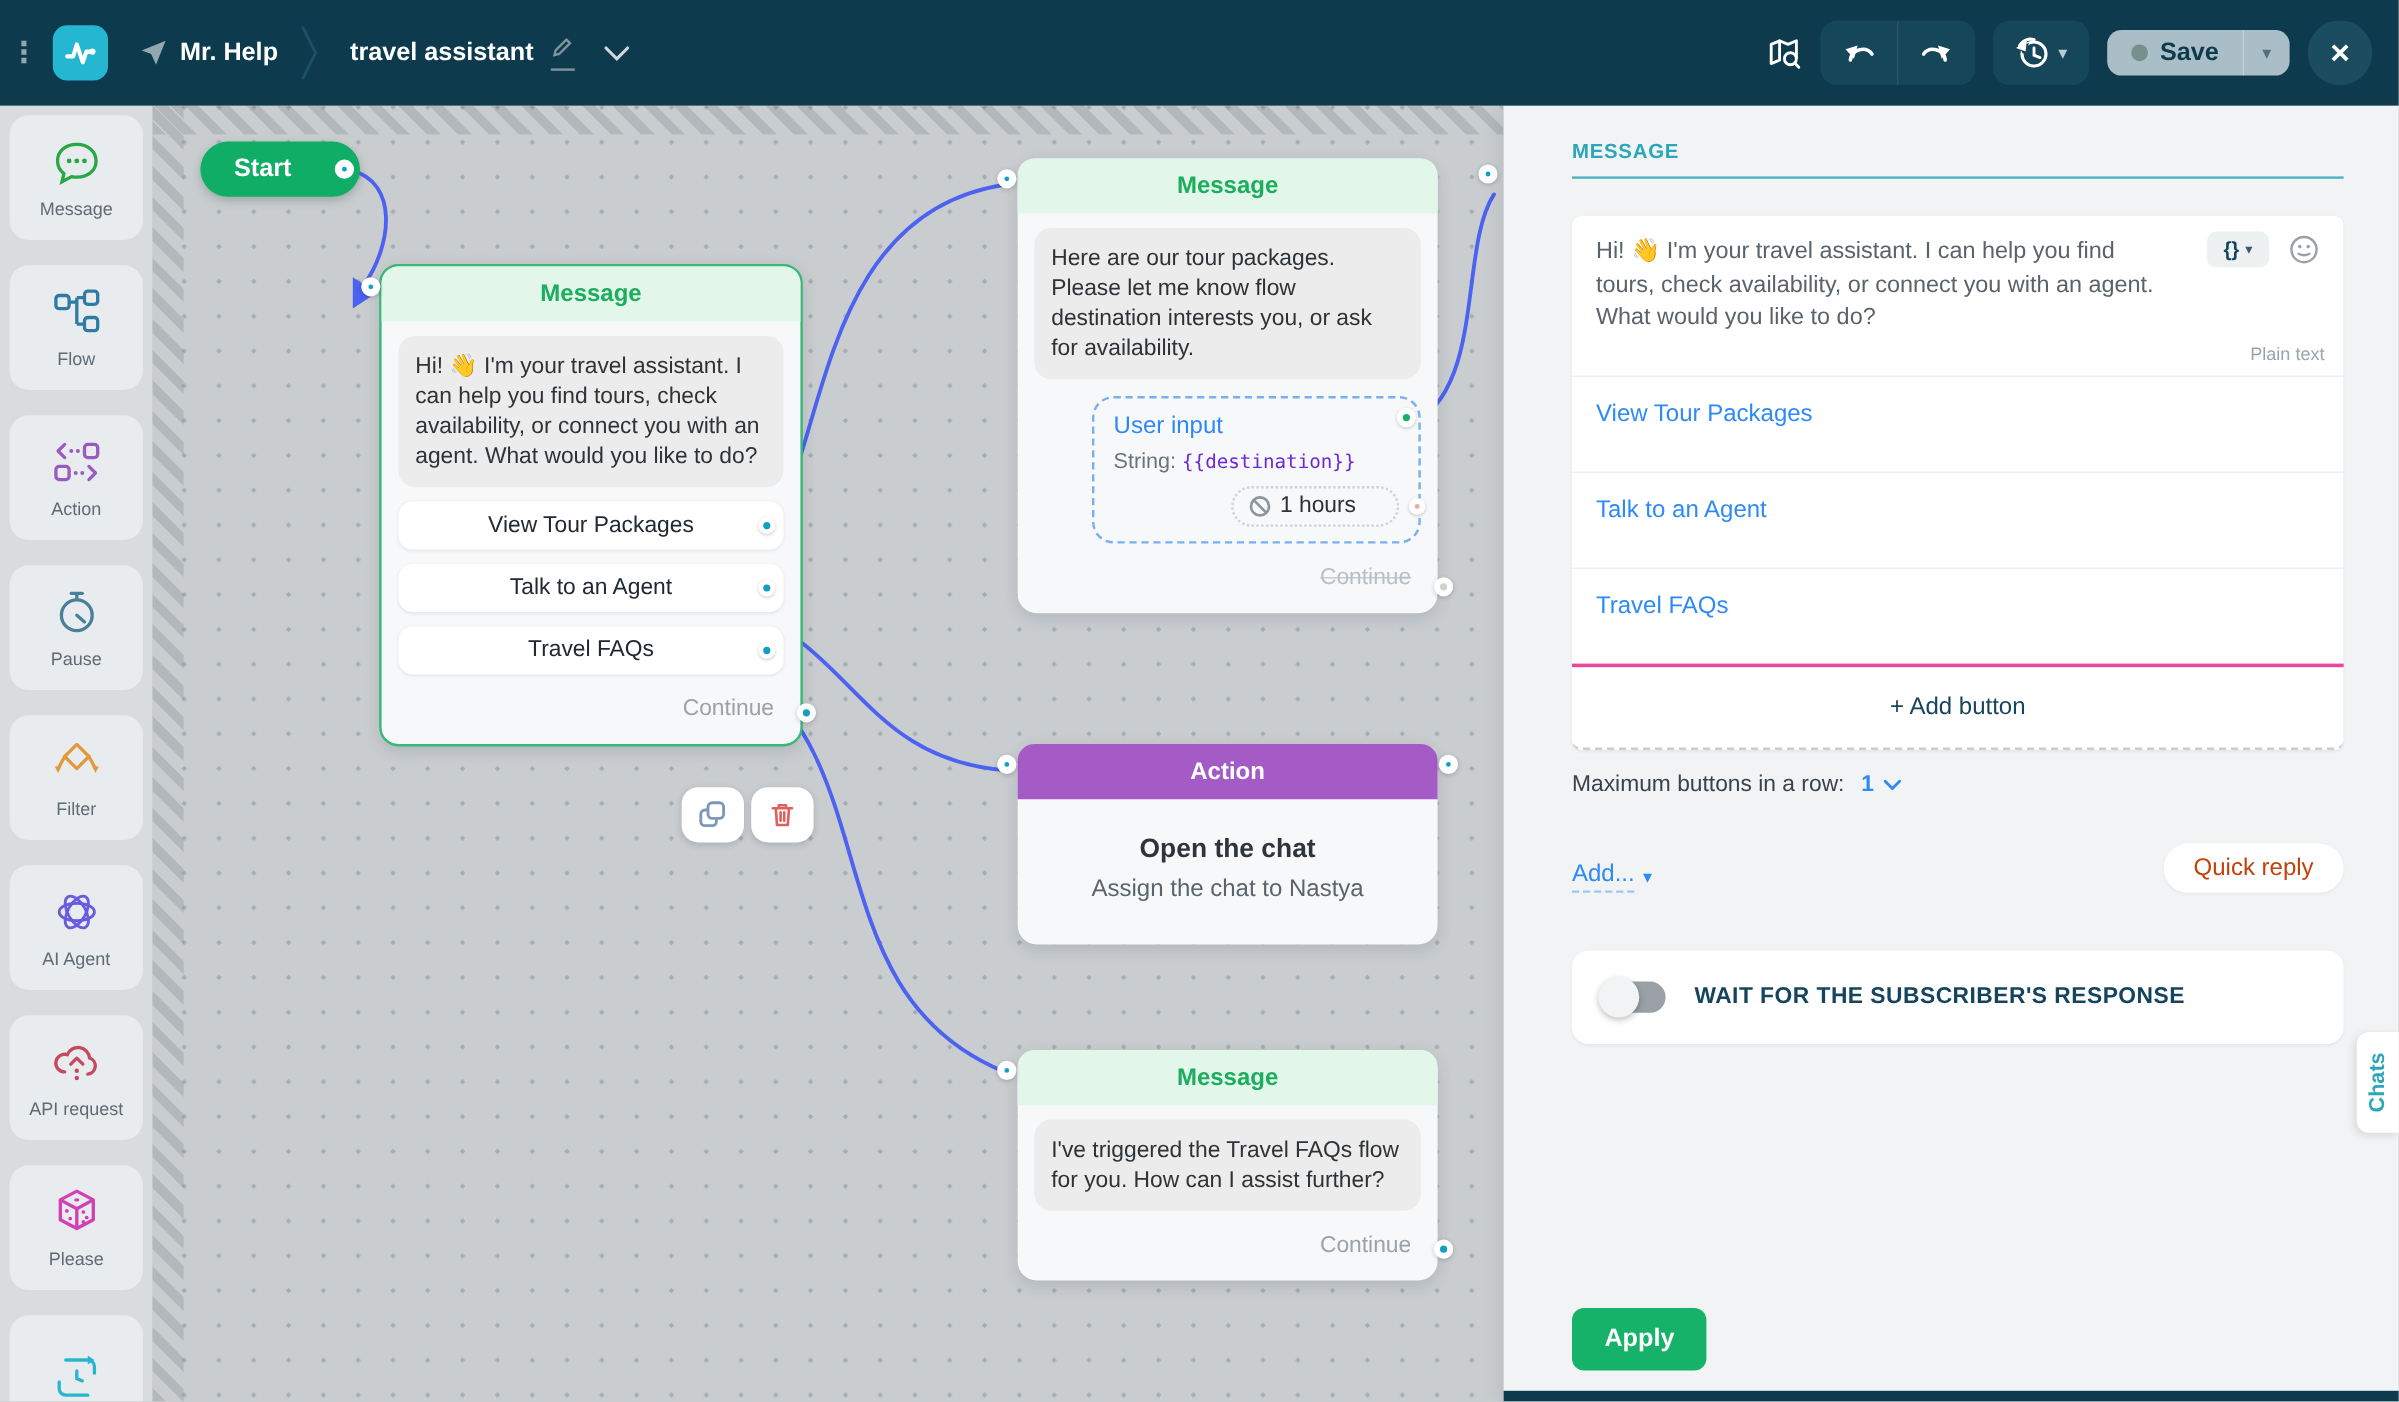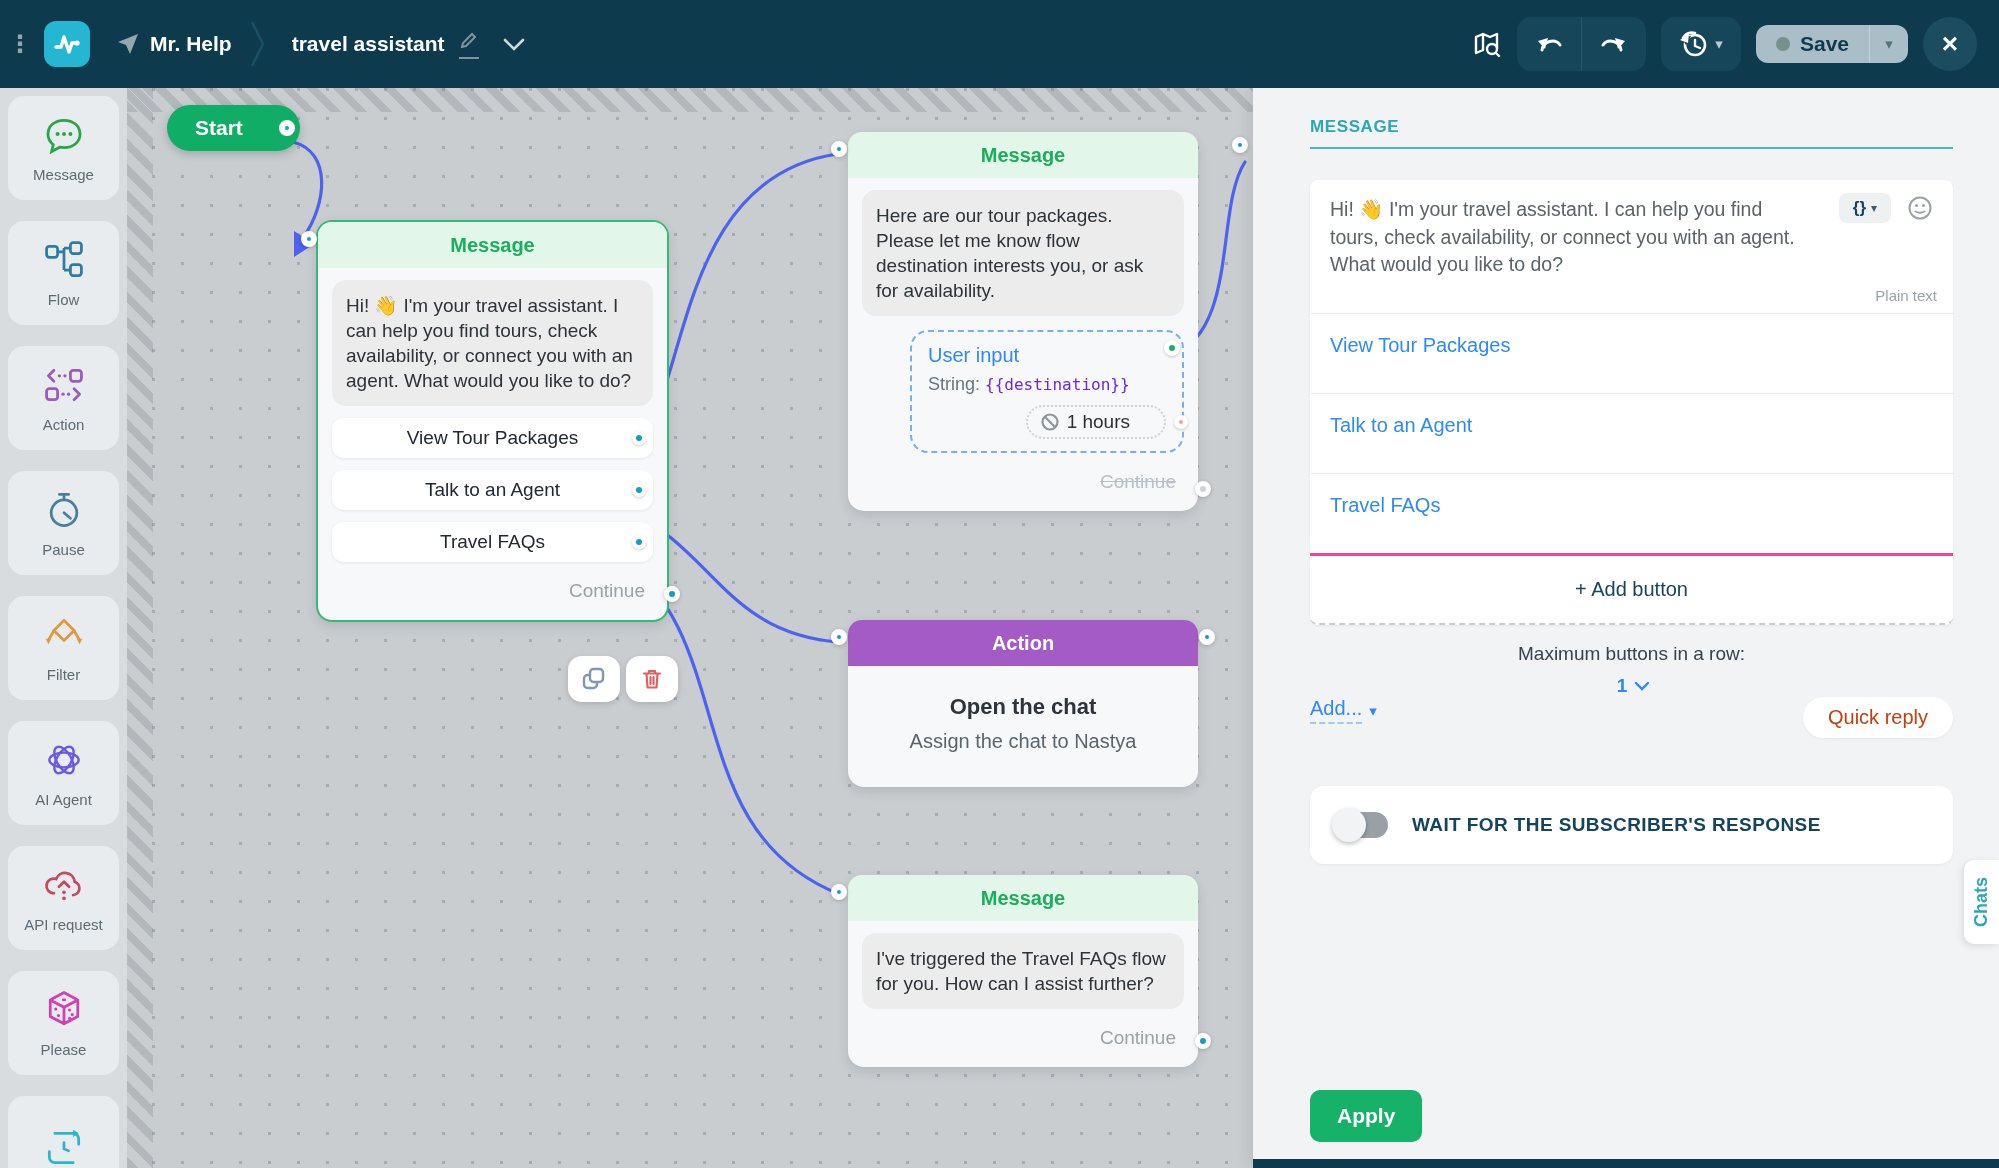--- a/index.html
+++ b/index.html
@@ -51,21 +51,21 @@
   
   .canvas { position:relative; width:1126px; flex:none; background-color:#c9cdd0;
     background-image:radial-gradient(circle,#a4adb2 1.7px, transparent 1.9px);
     background-size:29px 29px; background-position:12px 16px; overflow:hidden; }
   .hatch-top,.hatch-left { position:absolute;
     background:repeating-linear-gradient(45deg, rgba(100,108,113,.22) 0 8px, transparent 8px 18px); }
   .hatch-top { left:0; top:0; right:0; height:24px; }
   .hatch-left { left:0; top:0; bottom:0; width:26px; }
   .wires { position:absolute; left:0; top:0; z-index:1; pointer-events:none; }
 
-  .start-node { position:absolute; left:40px; top:17px; width:133px; height:46px;
+  .start-node { position:absolute; left:40px; top:30px; width:133px; height:46px;
     background:#0fad66; border-radius:24px; color:#fff; font-size:21px; font-weight:bold;
     display:flex; align-items:center; padding-left:28px; cursor:pointer; z-index:2;
     box-shadow:0 3px 8px rgba(20,60,40,.25); }
   .start-port { position:absolute; right:5px; top:50%; transform:translateY(-50%);
     width:16px; height:16px; background:#129fc2; border:6px solid #fff; border-radius:50%; }
 
   .node { position:absolute; width:350px; background:#f7f8f9; border-radius:16px; z-index:2;
     box-shadow:0 4px 12px rgba(30,40,50,.13); }
   .node.selected { border:2px solid #36b877; width:353px; }
   .node-header { height:46px; display:flex; align-items:center; justify-content:center;
@@ -127,24 +127,24 @@
     height:30px; width:52px; display:flex; align-items:center; justify-content:center; gap:5px;
     cursor:pointer; color:#14455c; font-weight:bold; font-size:17px; }
   .var-chip .caret { color:#3c5a68; font-size:12px; }
   .emoji-btn { position:absolute; top:15px; right:20px; cursor:pointer; }
   .plain-text { position:absolute; right:16px; bottom:9px; font-size:15px; color:#9ba3ab; }
   .btn-row { border-top:1px solid #e8ebec; padding:20px 20px 36px; font-size:20px; color:#2e8af5;
     cursor:pointer; }
   .add-btn-row { border-top:3px solid #ec4899; padding:22px; text-align:center; font-size:20px;
     color:#17465b; cursor:pointer; }
   .max-line { margin-top:18px; display:flex; align-items:center; gap:10px;
-    font-size:19px; color:#39434e;flex-direction:column; }
+    font-size:19px; color:#39434e; }
   .max-value { color:#2e8af5; font-weight:bold; margin-left:4px; cursor:pointer;
     display:flex; align-items:center; gap:7px; }
-  .add-quick-row { display:flex; align-items:flex-start; justify-content:space-between; }
+  .add-quick-row { margin-top:38px; display:flex; align-items:flex-end; justify-content:space-between; }
   .add-link { color:#2e8af5; font-size:20px; cursor:pointer; display:inline-flex; align-items:center; gap:7px; }
   .add-link .txt { border-bottom:2px dashed #9ec7f5; padding-bottom:2px; }
   .add-link .caret { color:#2e8af5; }
   .quick-reply { background:#fff; color:#c2410c; font-size:20px; border-radius:22px;
     padding:9px 25px; cursor:pointer; box-shadow:0 1px 3px rgba(0,0,0,.05); }
   .toggle-card { margin-top:48px; background:#fff; border-radius:14px; padding:26px;
     display:flex; align-items:center; gap:24px; box-shadow:0 1px 3px rgba(0,0,0,.05); }
   .toggle { position:relative; width:52px; height:26px; background:#99a1a7; border-radius:13px;
     cursor:pointer; flex:none; }
   .knob { position:absolute; left:-4px; top:-4px; width:34px; height:34px; border-radius:50%;

